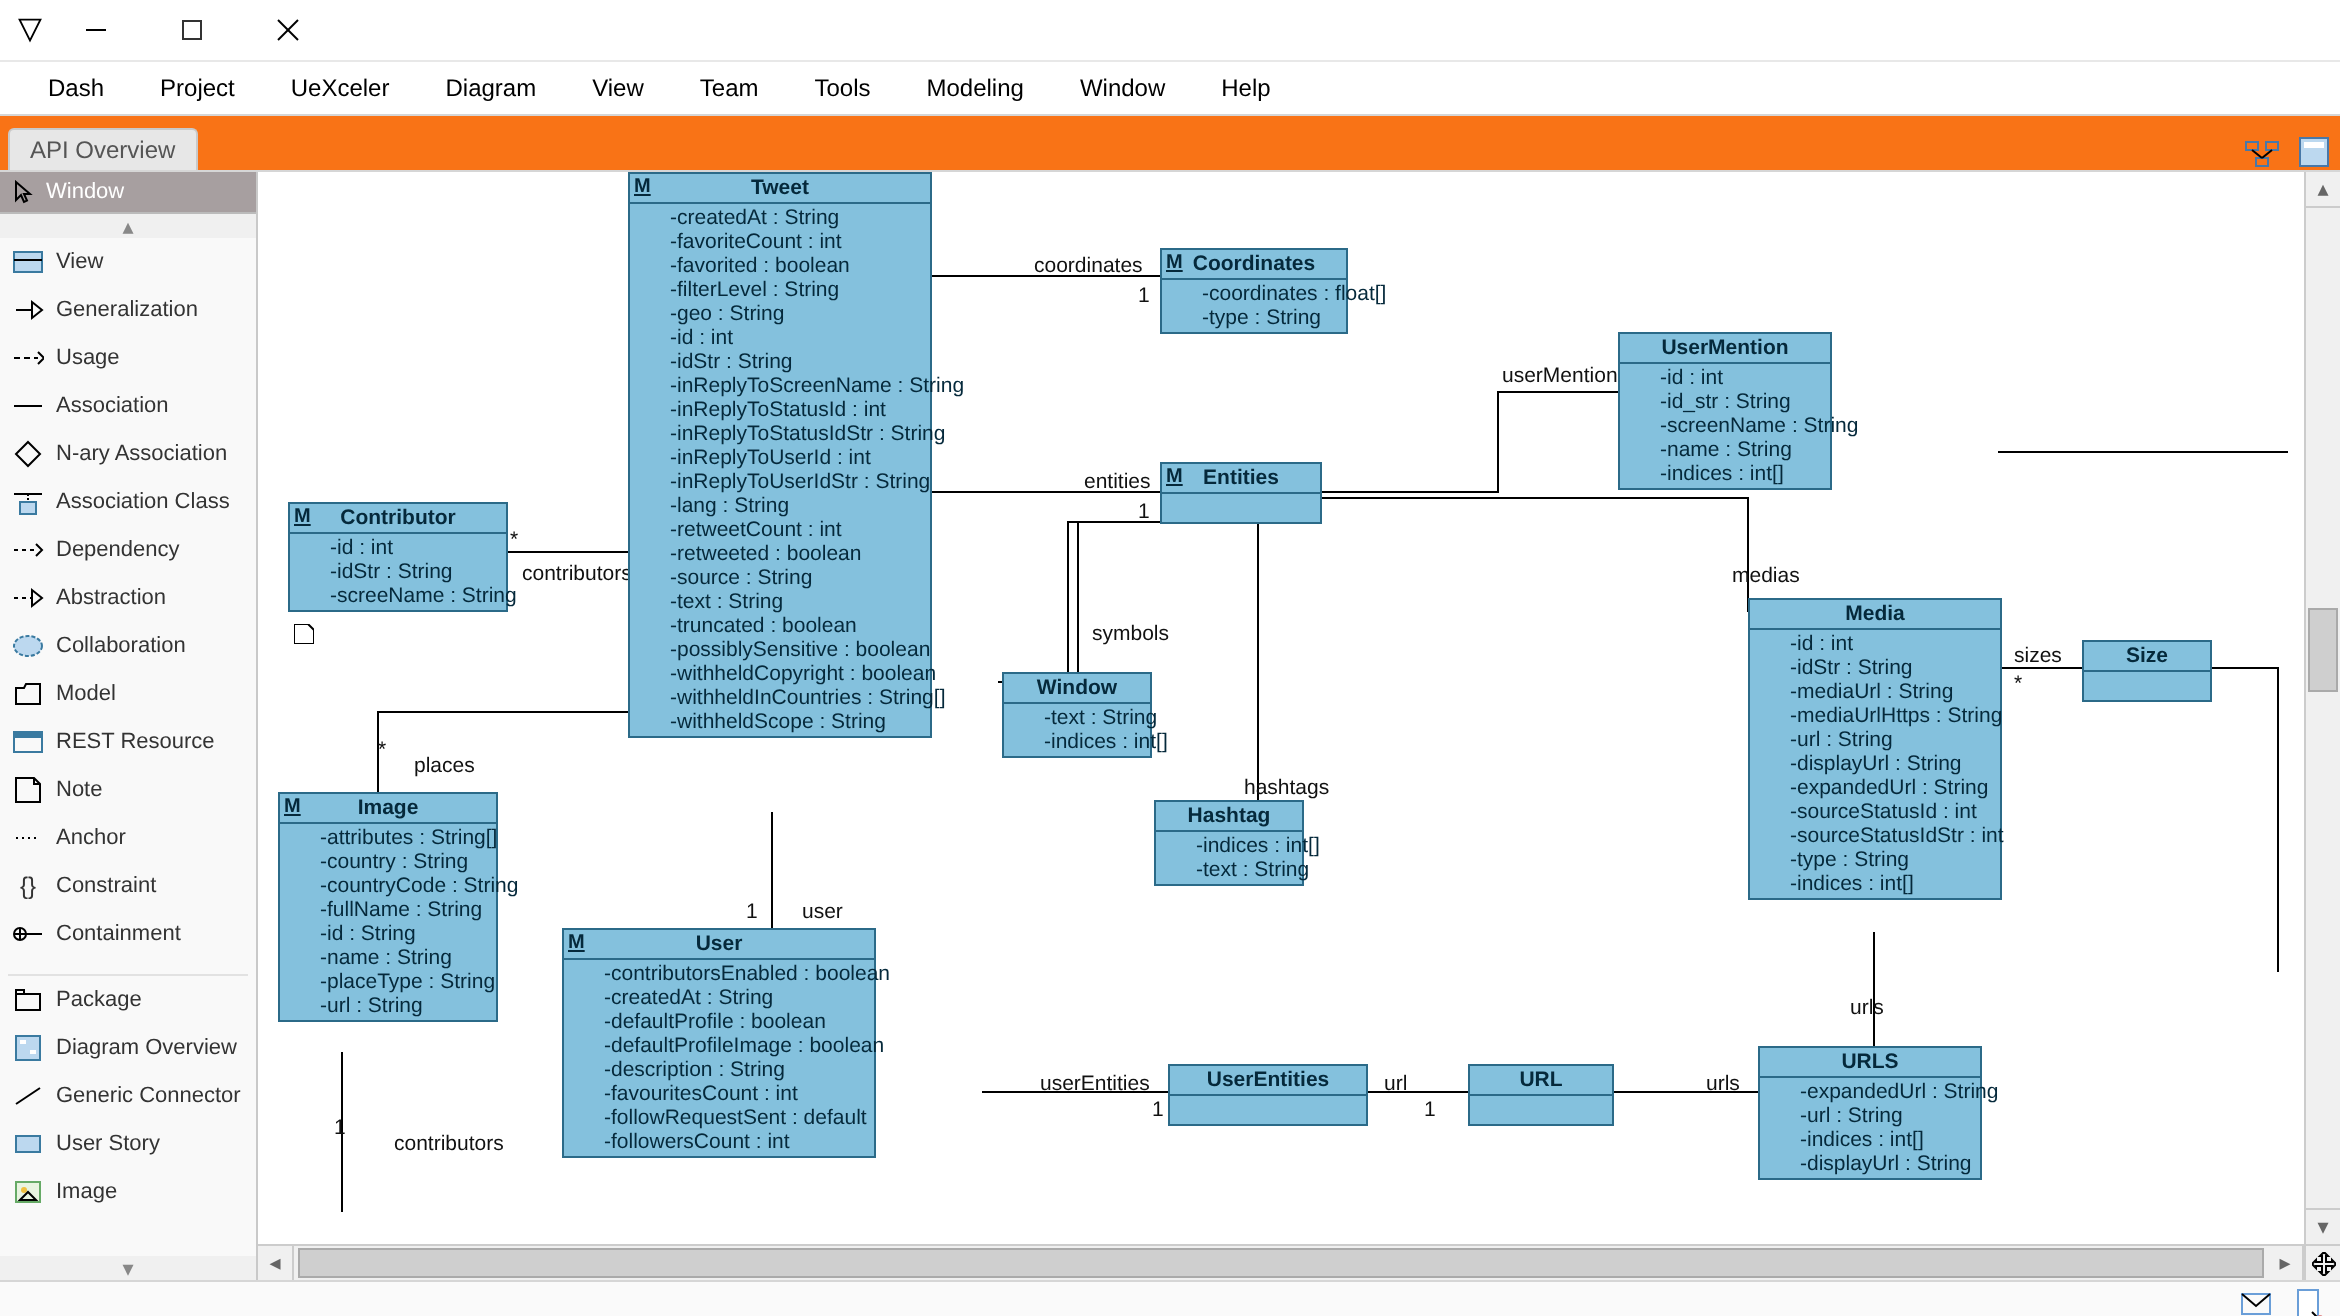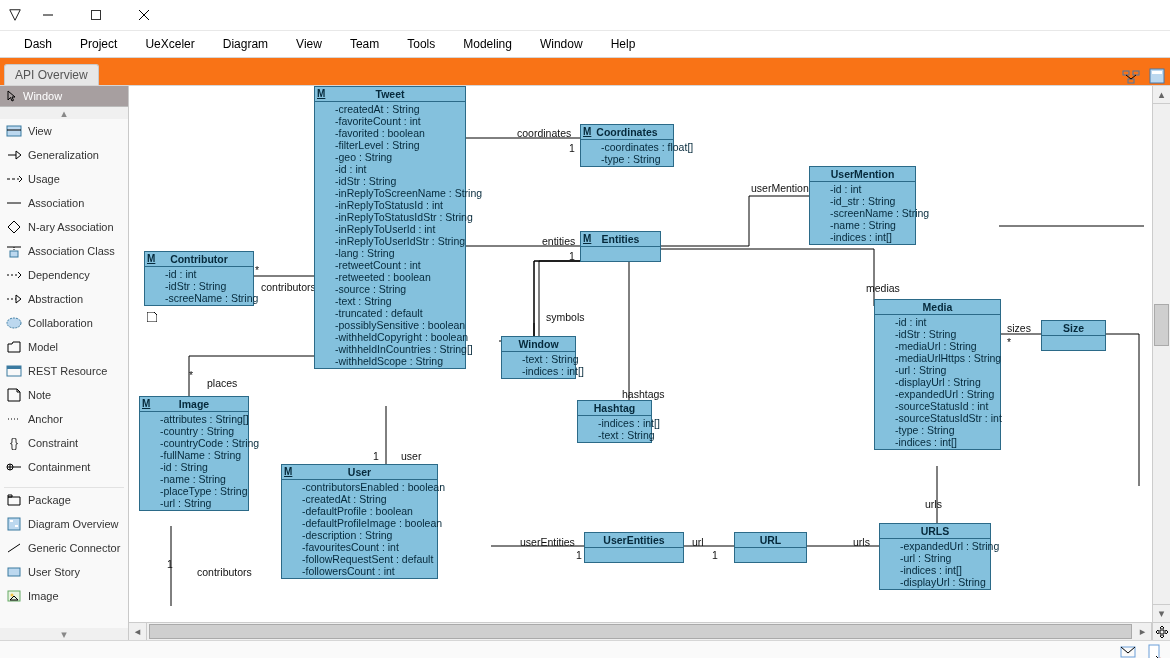--- a/index.html
+++ b/index.html
@@ -350,21 +350,21 @@
               <div>-inReplyToScreenName : String</div>
               <div>-inReplyToStatusId : int</div>
               <div>-inReplyToStatusIdStr : String</div>
               <div>-inReplyToUserId : int</div>
               <div>-inReplyToUserIdStr : String</div>
               <div>-lang : String</div>
               <div>-retweetCount : int</div>
               <div>-retweeted : boolean</div>
               <div>-source : String</div>
               <div>-text : String</div>
-              <div>-truncated : default</div>
+              <div>-truncated : boolean</div>
               <div>-possiblySensitive : boolean</div>
               <div>-withheldCopyright : boolean</div>
               <div>-withheldInCountries : String[]</div>
               <div>-withheldScope : String</div>
             </div>
         </div>
 
         <div class="cls" style="left:451px;top:38px;width:92px">
           <div class="cls-title"><span class="m">M</span><span>Coordinates</span></div>
           <div class="cls-attrs" id="attrs-coordinates">

